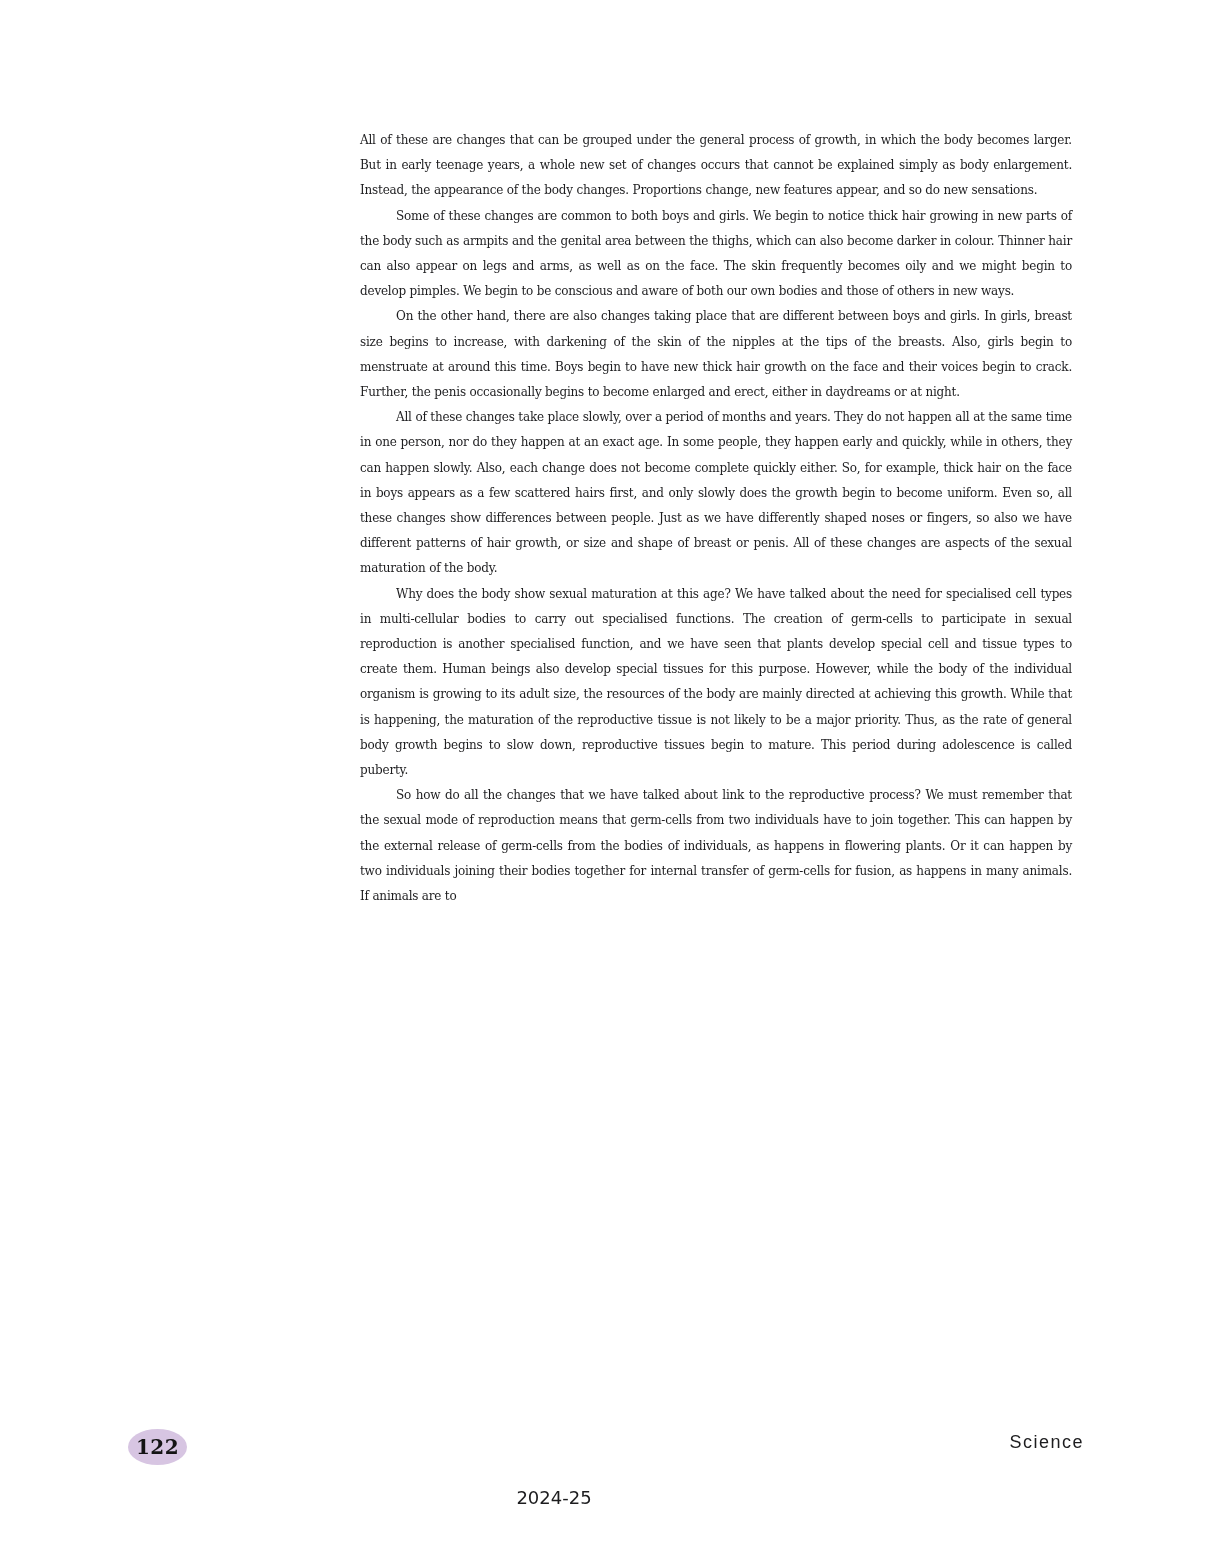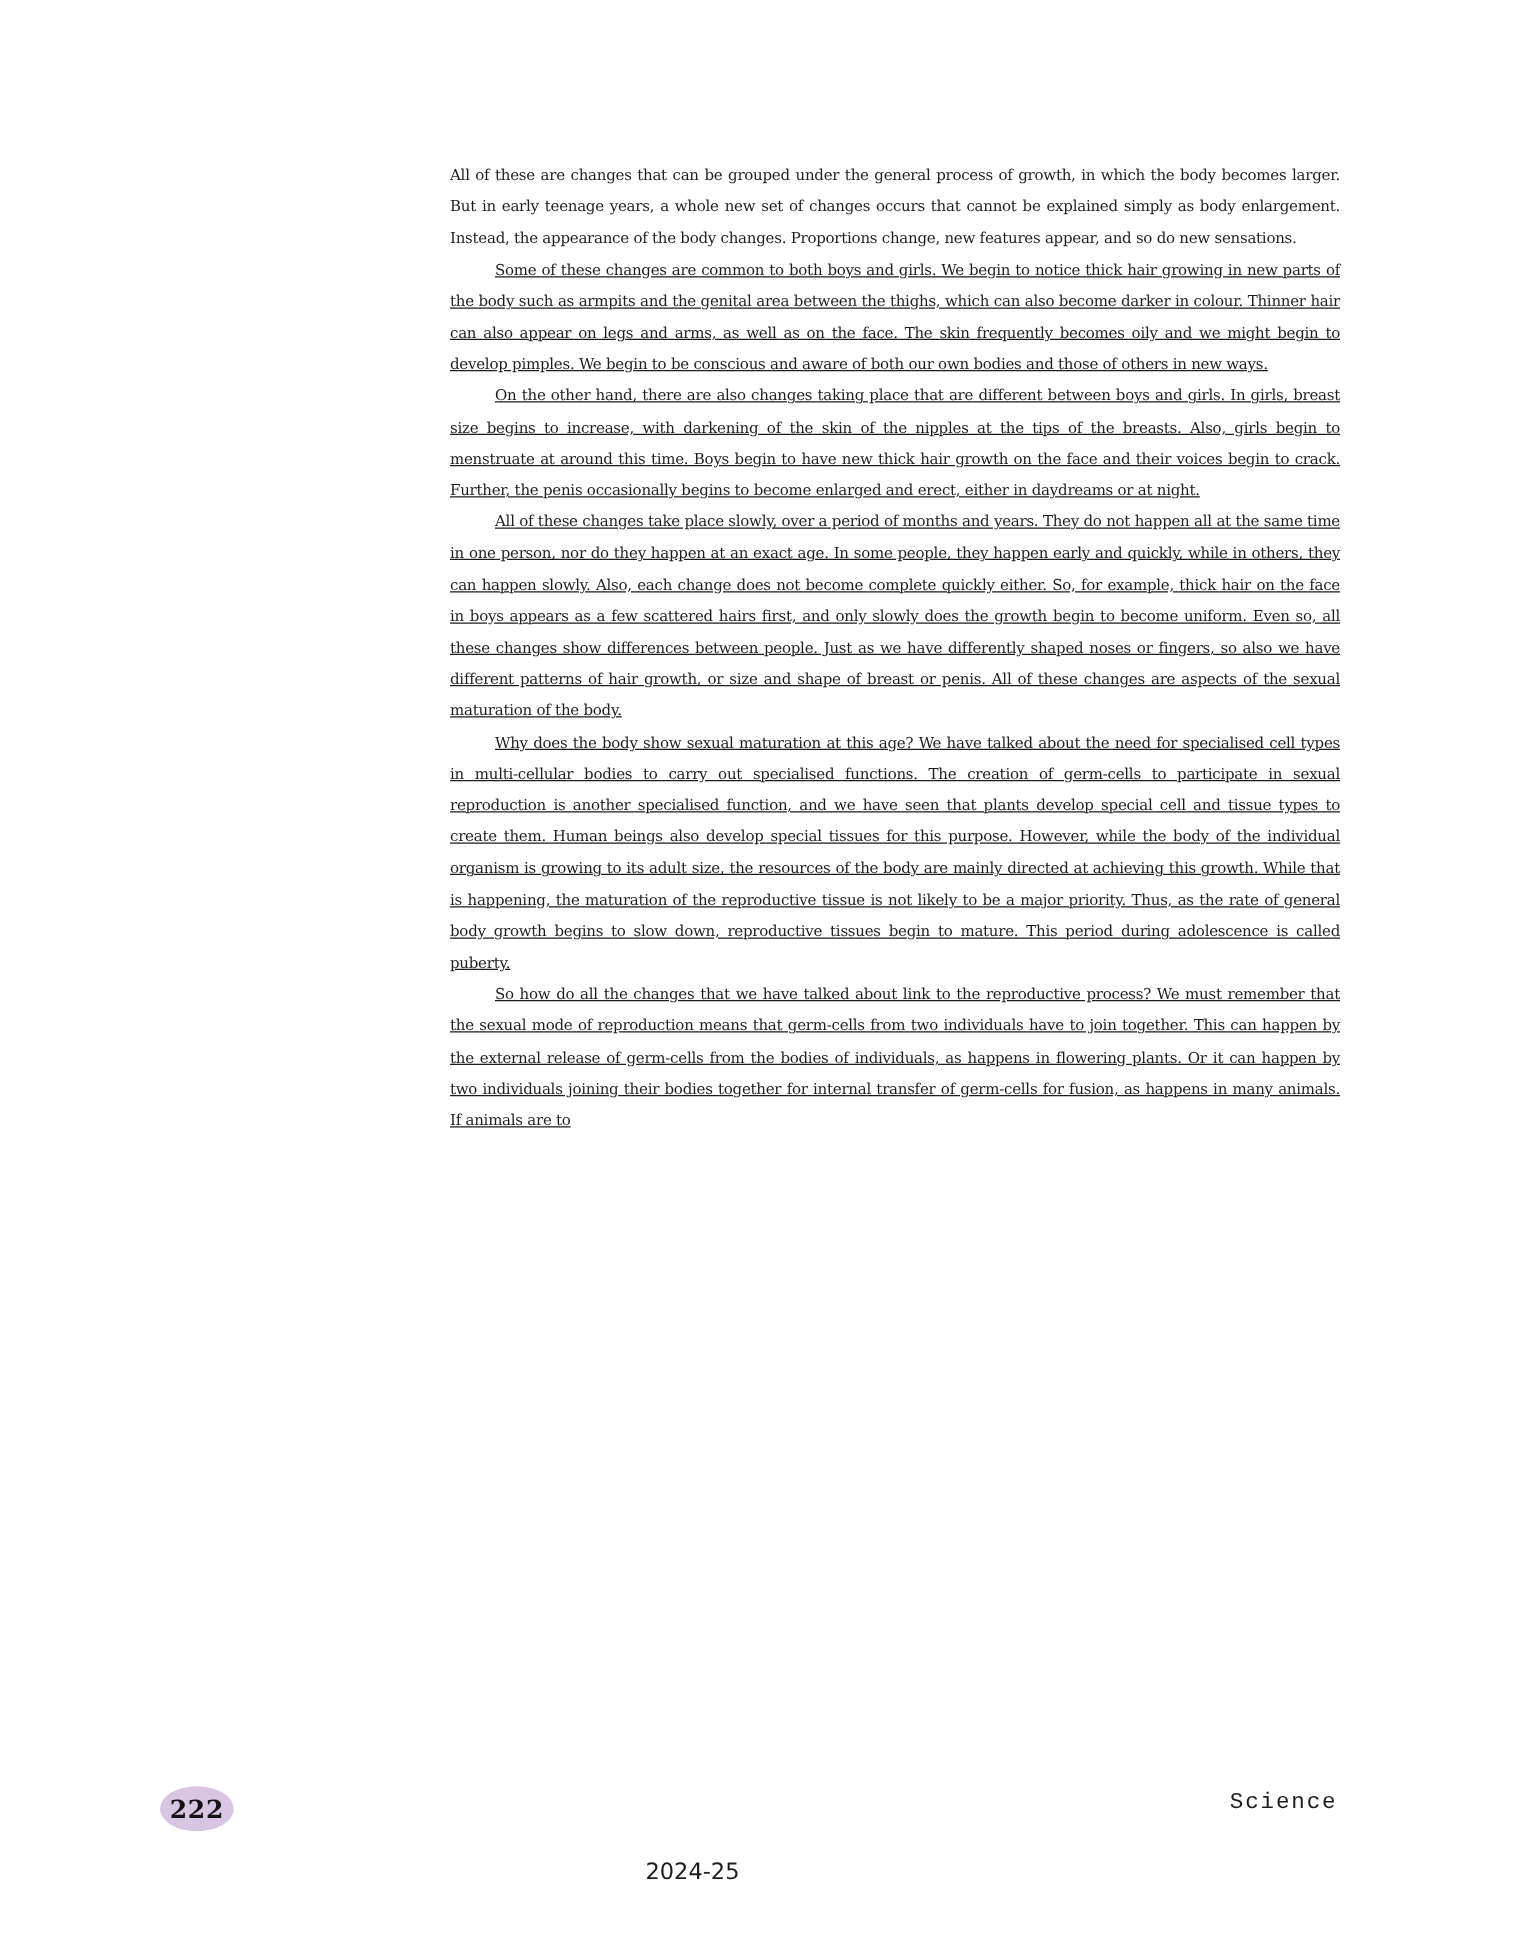--- a/index.html
+++ b/index.html
@@ -28,44 +28,43 @@
     line-height: 25.2px;
     letter-spacing: -0.2px;
     color: var(--text, #1d1d1f);
   }
   .text-column p {
     margin: 0;
     padding: 0;
   }
   .text-column p.indented {
     text-indent: 36px;
-    text-decoration: underline;
   }
   .page-badge {
     position: absolute;
     left: 128px;
     top: 1429px;
     width: 59px;
     height: 36px;
     border-radius: 50%;
     background: var(--badge-bg, #d7c5e2);
     display: flex;
     align-items: center;
     justify-content: center;
     font-family: "DejaVu Serif", "Liberation Serif", serif;
     font-weight: bold;
     font-size: 20px;
     letter-spacing: 0.5px;
     color: var(--badge-text, #141414);
   }
   .science-label {
     position: absolute;
-    right: 154px;
+    right: 140px;
     top: 1432px;
-    font-family: Liberation Mono, monospace;
+    font-family: Liberation Sans, sans-serif;
     font-size: 18px;
     letter-spacing: 1.5px;
     color: var(--text, #242424);
   }
   .edition-label {
     position: absolute;
     left: 0;
     top: 1487px;
     width: 1108px;
     text-align: center;
@@ -81,19 +80,19 @@
 
   <div class="text-column">
     <p>All of these are changes that can be grouped under the general process of growth, in which the body becomes larger. But in early teenage years, a whole new set of changes occurs that cannot be explained simply as body enlargement. Instead, the appearance of the body changes. Proportions change, new features appear, and so do new sensations.</p>
     <p class="indented">Some of these changes are common to both boys and girls. We begin to notice thick hair growing in new parts of the body such as armpits and the genital area between the thighs, which can also become darker in colour. Thinner hair can also appear on legs and arms, as well as on the face. The skin frequently becomes oily and we might begin to develop pimples. We begin to be conscious and aware of both our own bodies and those of others in new ways.</p>
     <p class="indented">On the other hand, there are also changes taking place that are different between boys and girls. In girls, breast size begins to increase, with darkening of the skin of the nipples at the tips of the breasts. Also, girls begin to menstruate at around this time. Boys begin to have new thick hair growth on the face and their voices begin to crack. Further, the penis occasionally begins to become enlarged and erect, either in daydreams or at night.</p>
     <p class="indented">All of these changes take place slowly, over a period of months and years. They do not happen all at the same time in one person, nor do they happen at an exact age. In some people, they happen early and quickly, while in others, they can happen slowly. Also, each change does not become complete quickly either. So, for example, thick hair on the face in boys appears as a few scattered hairs first, and only slowly does the growth begin to become uniform. Even so, all these changes show differences between people. Just as we have differently shaped noses or fingers, so also we have different patterns of hair growth, or size and shape of breast or penis. All of these changes are aspects of the sexual maturation of the body.</p>
     <p class="indented">Why does the body show sexual maturation at this age? We have talked about the need for specialised cell types in multi-cellular bodies to carry out specialised functions. The creation of germ-cells to participate in sexual reproduction is another specialised function, and we have seen that plants develop special cell and tissue types to create them. Human beings also develop special tissues for this purpose. However, while the body of the individual organism is growing to its adult size, the resources of the body are mainly directed at achieving this growth. While that is happening, the maturation of the reproductive tissue is not likely to be a major priority. Thus, as the rate of general body growth begins to slow down, reproductive tissues begin to mature. This period during adolescence is called puberty.</p>
     <p class="indented">So how do all the changes that we have talked about link to the reproductive process? We must remember that the sexual mode of reproduction means that germ-cells from two individuals have to join together. This can happen by the external release of germ-cells from the bodies of individuals, as happens in flowering plants. Or it can happen by two individuals joining their bodies together for internal transfer of germ-cells for fusion, as happens in many animals. If animals are to</p>
   </div>
 
-  <div class="page-badge">222</div>
+  <div class="page-badge">122</div>
 
   <div class="science-label">Science</div>
 
   <div class="edition-label">2024-25</div>
 
 </div>
 
 </body></html>

